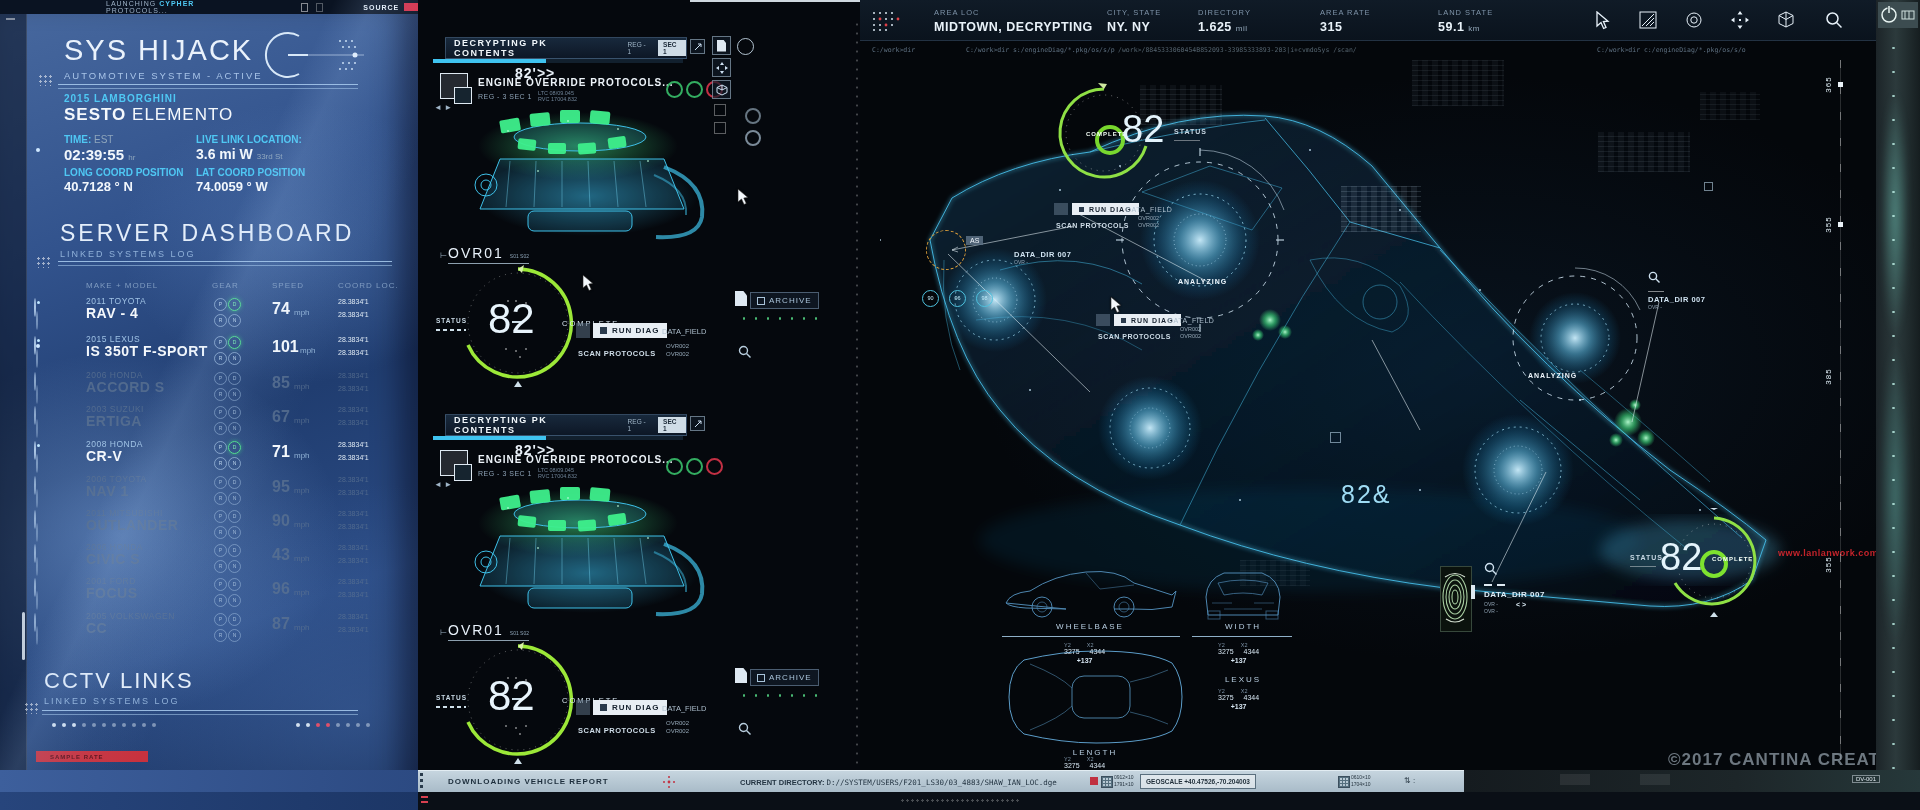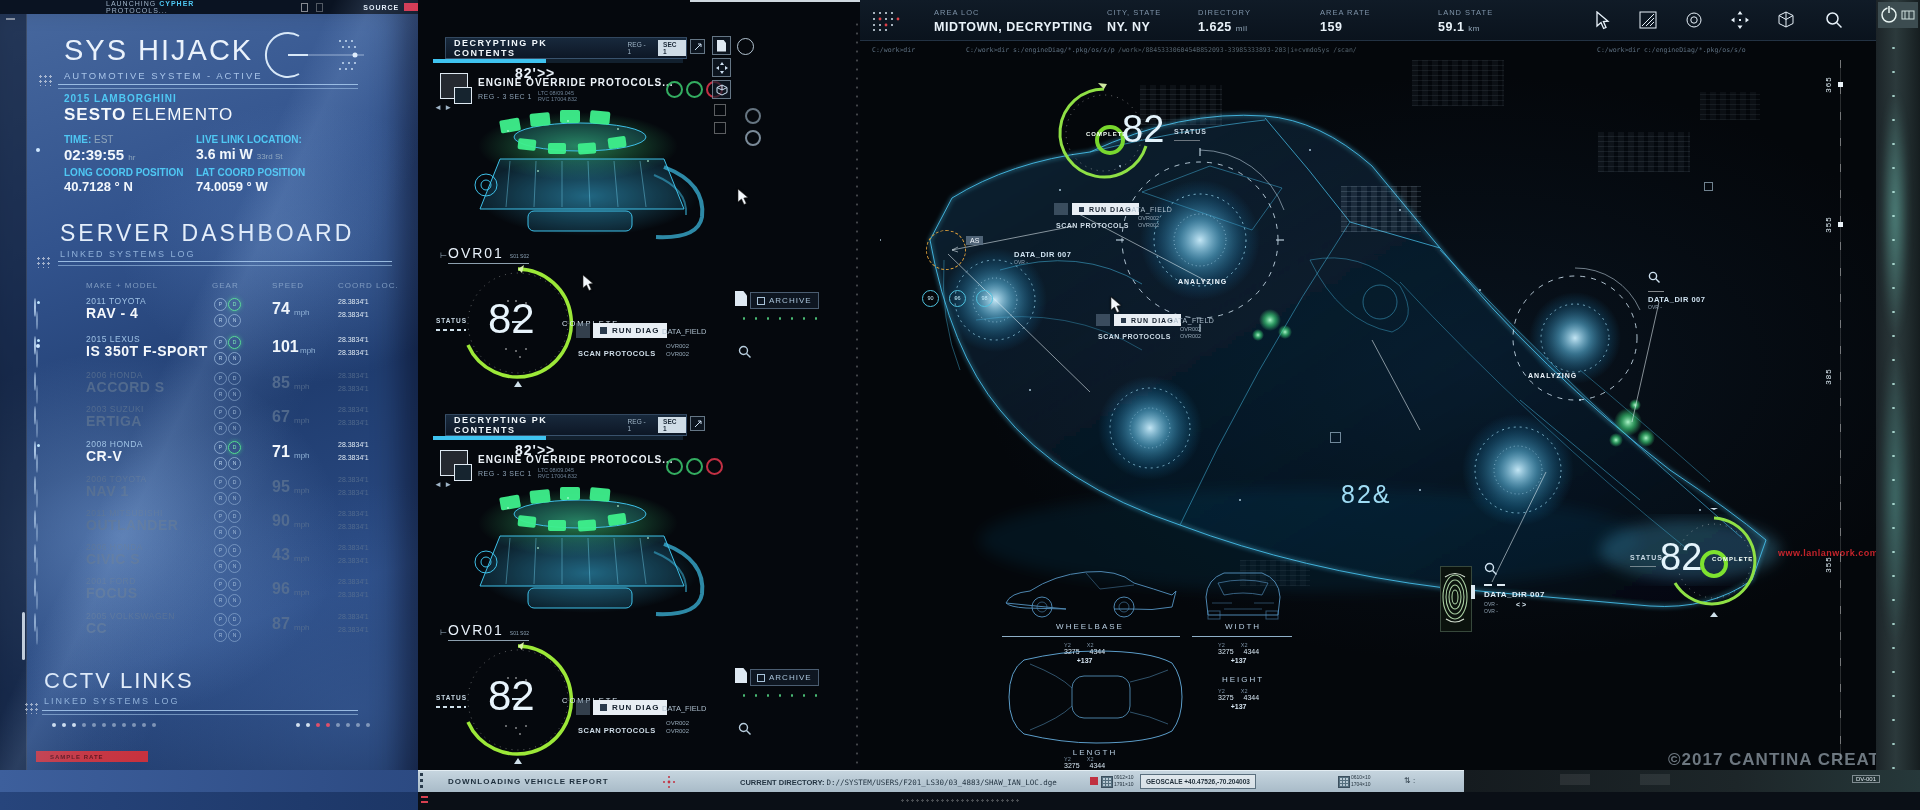--- a/index.html
+++ b/index.html
@@ -523,21 +523,21 @@
         <div class="a hfield" style="left: 247px; top: 8px;">
           <div class="hl">CITY, STATE</div>
           <div class="hv">NY. NY</div>
         </div>
         <div class="a hfield" style="left: 338px; top: 8px;">
           <div class="hl">DIRECTORY</div>
           <div class="hv">1.625 <span style="font-size:8px;color:#93a8ba;font-weight:normal">mil</span></div>
         </div>
         <div class="a hfield" style="left: 460px; top: 8px;">
           <div class="hl">AREA RATE</div>
-          <div class="hv">159</div>
+          <div class="hv">315</div>
         </div>
         <div class="a hfield" style="left: 578px; top: 8px;">
           <div class="hl">LAND STATE</div>
           <div class="hv">59.1 <span style="font-size:8px;color:#93a8ba;font-weight:normal">km</span></div>
         </div>
       </div>
     <div class="a hicon" style="left:730px;top:8px">
         <svg width="15" height="19">
           <path d="M2,1 L2,15 L6,11.5 L8.6,17.5 L11,16.4 L8.4,10.6 L13,10.2 Z" fill="none" stroke="#e8f2fa" stroke-width="1.3"></path>
         </svg>
@@ -814,21 +814,21 @@
   </svg>
   <svg class="a" style="left:1000px;top:648px" width="190" height="98" viewBox="0 0 190 98" fill="none" stroke="#5b9cc8">
     <path d="M24,12 Q9,22 9,49 Q9,76 24,86 Q62,95 96,95 Q150,95 172,83 Q182,70 182,49 Q182,28 172,15 Q150,3 96,3 Q62,3 24,12 Z"></path>
     <rect x="72" y="28" width="58" height="42" rx="12" stroke-opacity=".8"></rect>
     <path d="M30,16 Q60,28 72,40 M30,82 Q60,70 72,58 M130,34 Q150,30 168,22 M130,64 Q150,68 168,76" stroke-opacity=".5"></path>
   </svg>
   <div class="a schlbl" style="left:1030px;top:622px;width:120px">WHEELBASE</div>
   <div class="a" style="left:1002px;top:636px;width:178px;height:1px;background:#8fb0c8"></div>
   <div class="a schlbl" style="left:1198px;top:622px;width:90px">WIDTH</div>
   <div class="a" style="left:1192px;top:636px;width:100px;height:1px;background:#8fb0c8"></div>
-  <div class="a schlbl" style="left:1198px;top:675px;width:90px">HEIGHT</div>
+  <div class="a schlbl" style="left:1198px;top:675px;width:90px">LEXUS</div>
   <div class="a schlbl" style="left:1035px;top:748px;width:120px">LENGTH</div>
 
   <div class="a" style="left:1064px;top:642px">
     <div style="display:flex;gap:16px">
         <span class="schk">Y2</span>
         <span class="schk">X2</span>
       </div>
     <div style="display:flex;gap:10px">
         <span class="schval">3275</span>
         <span class="schval">4344</span>

